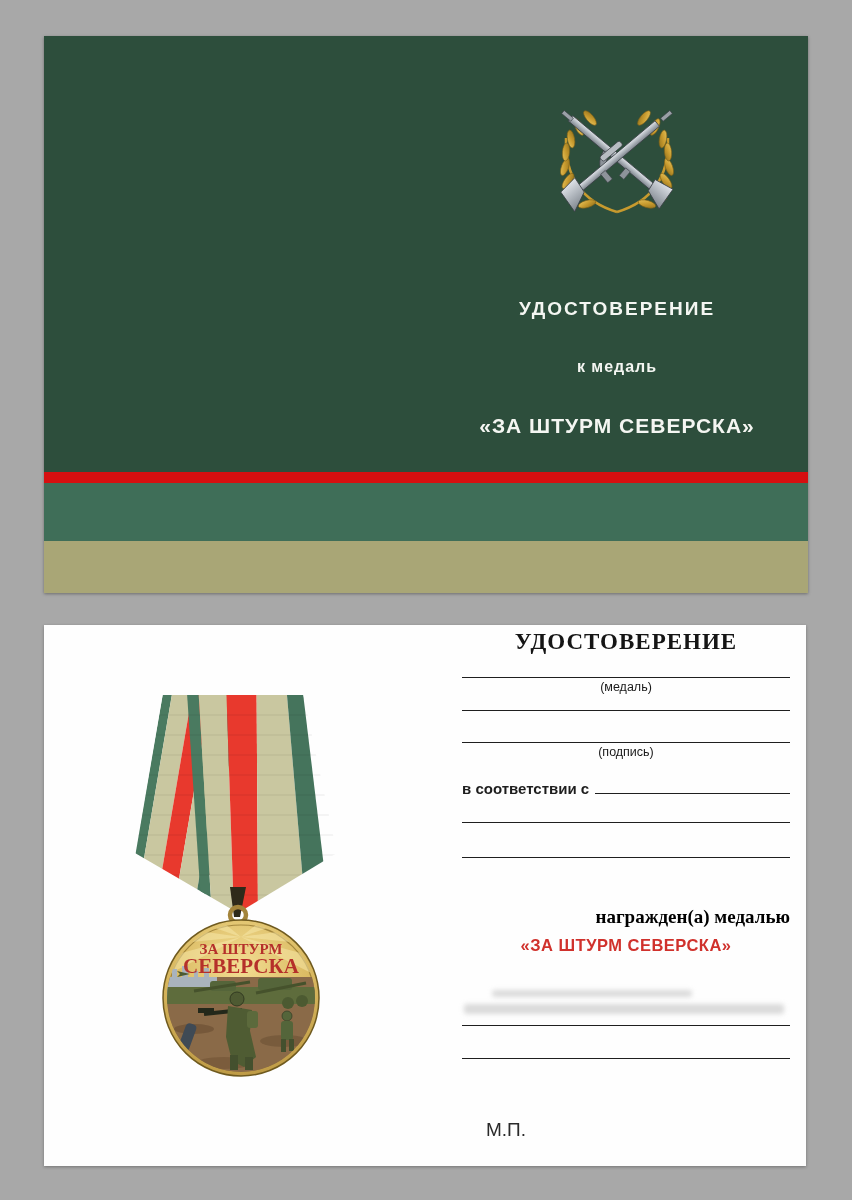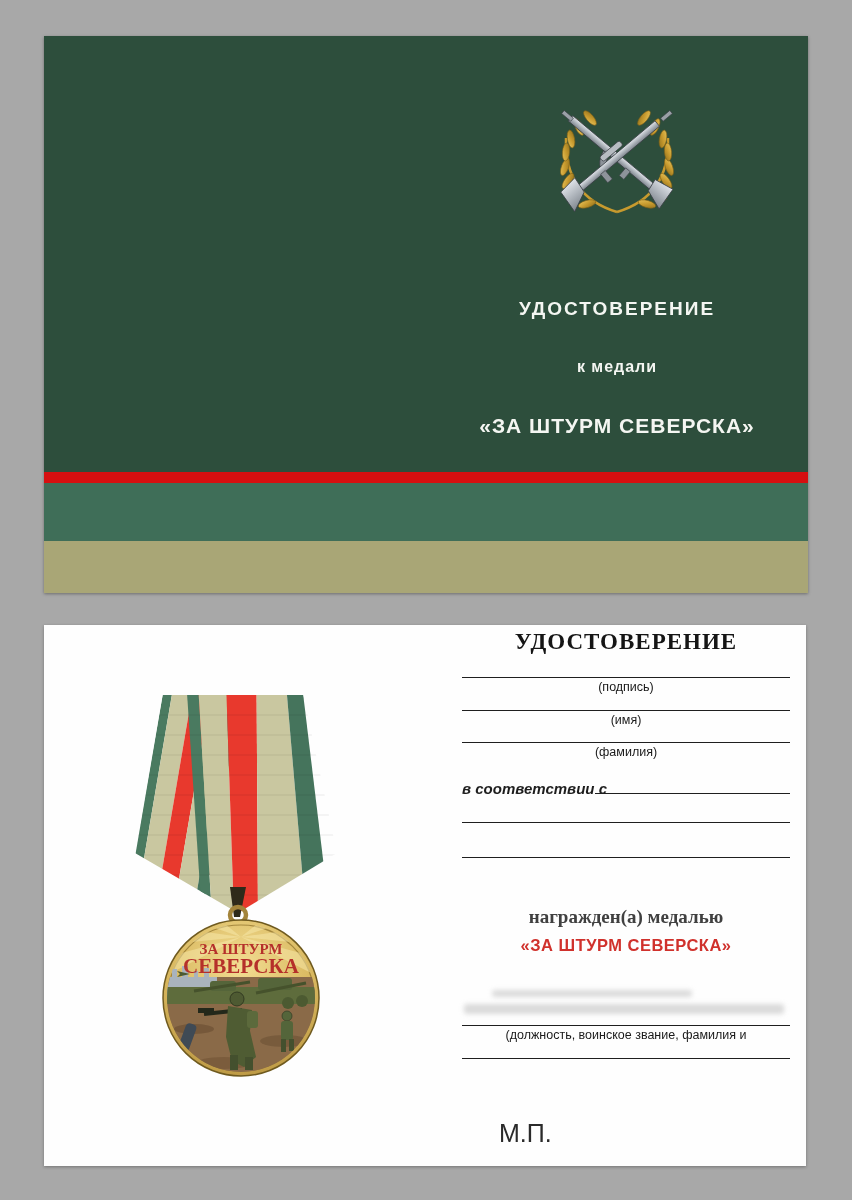--- a/index.html
+++ b/index.html
@@ -17,30 +17,30 @@
   .band-green{position:absolute;left:0;top:447px;width:100%;height:58px;background:#3f6e58;}
   .band-khaki{position:absolute;left:0;top:505px;width:100%;height:52px;background:#a9a676;}
 
   
   .page{position:absolute;left:44px;top:625px;width:762px;height:541px;background:#fefefe;box-shadow:0 1px 3px rgba(0,0,0,.3);}
   .medal-wrap{position:absolute;left:89px;top:70px;width:204px;height:382px;}
   .col{position:absolute;left:418px;top:0;width:328px;height:541px;color:#1e1e1e;}
   .page-title{position:absolute;left:0;top:4px;width:100%;text-align:center;font-family:"Liberation Serif",serif;font-weight:bold;font-size:23px;letter-spacing:1px;color:#151515;}
   .bline{position:absolute;left:0;width:100%;border-top:1.5px solid #1f1f1f;height:0;}
   .cap{position:absolute;left:0;width:100%;text-align:center;font-size:12.5px;color:#1a1a1a;}
-  .accord-label{position:absolute;left:0;top:155px;font-size:15px;font-weight:bold;font-style:italic;}
+  .accord-label{position:absolute;left:0;top:155px;font-size:15px;font-weight:bold;}
   .accord-line{position:absolute;left:133px;top:168px;width:195px;border-top:1.5px solid #1f1f1f;height:0;}
   .otrow{position:absolute;left:0;top:248px;width:100%;height:20px;font-size:15px;font-weight:bold;}
   .otrow .txt{position:absolute;bottom:0;}
   .otrow .useg{position:absolute;bottom:2px;border-bottom:1.5px solid #1f1f1f;height:15px;}
   .quoteseg{left:19px;width:36px;display:flex;justify-content:space-between;font-size:14px;}
-  .awarded{position:absolute;left:0;top:281px;width:100%;text-align:center;font-family:"Liberation Serif",serif;font-weight:bold;font-size:19px;color:#404040;}
+  .awarded{position:absolute;left:0;top:281px;width:100%;text-align:right;font-family:"Liberation Serif",serif;font-weight:bold;font-size:19px;color:#000000;}
   .red-name{position:absolute;left:0;top:311px;width:100%;text-align:center;font-weight:bold;font-size:16.5px;color:#d0312c;letter-spacing:.5px;}
   .smudge{position:absolute;background:rgba(125,125,125,.28);filter:blur(2.5px);border-radius:3px;}
-  .seal{position:absolute;left:37px;top:494px;font-size:25px;color:#2a2a2a;}
+  .seal{position:absolute;left:24px;top:494px;font-size:19px;color:#2a2a2a;}
 </style>
 </head>
 <body>
 
 <div class="stage">
 
   <div class="cover">
     <div class="cover-right">
 
       <svg class="emblem" width="150" height="124" viewBox="0 0 150 124">
@@ -93,21 +93,21 @@
         <g transform="rotate(-40 75 62)">
           <rect x="22" y="58" width="106" height="7" fill="url(#steel)" stroke="#3a3f45" stroke-width="0.8"></rect>
           <rect x="134" y="59.5" width="12" height="4" fill="#9aa0a7" stroke="#3a3f45" stroke-width="0.6"></rect>
           <polygon points="30,50 10,52 8,76 28,67" fill="url(#steel)" stroke="#3a3f45" stroke-width="0.8"></polygon>
           <rect x="62" y="50" width="26" height="6" rx="2" fill="#b7bcc2" stroke="#3a3f45" stroke-width="0.7"></rect>
           <rect x="52" y="64" width="6" height="11" fill="#8d939a" stroke="#3a3f45" stroke-width="0.6"></rect>
         </g>
       </svg>
 
       <div class="cover-title">УДОСТОВЕРЕНИЕ</div>
-      <div class="cover-sub">к медали</div>
+      <div class="cover-sub">к медаль</div>
       <div class="cover-medal">«ЗА ШТУРМ СЕВЕРСКА»</div>
     </div>
 
     <div class="band-red"></div>
     <div class="band-green"></div>
     <div class="band-khaki"></div>
   </div>
 
   <div class="page">
 
@@ -221,42 +221,40 @@
 
         <text x="197" y="329" text-anchor="middle" font-family="Liberation Serif,serif" font-weight="bold" font-size="15" fill="#b5302a">ЗА ШТУРМ</text>
         <text x="197" y="348" text-anchor="middle" font-family="Liberation Serif,serif" font-weight="bold" font-size="21" fill="#b5302a">СЕВЕРСКА</text>
       </g>
     </svg>
 
     <div class="col">
       <div class="page-title">УДОСТОВЕРЕНИЕ</div>
 
       <div class="bline" style="top:52px"></div>
-      <div class="cap" style="top:55px">(подпись)</div>
+      <div class="cap" style="top:55px">(медаль)</div>
 
       <div class="bline" style="top:85px"></div>
-      <div class="cap" style="top:88px">(имя)</div>
 
       <div class="bline" style="top:117px"></div>
-      <div class="cap" style="top:120px">(фамилия)</div>
+      <div class="cap" style="top:120px">(подпись)</div>
 
       <div class="accord-label">в соответствии с</div>
       <div class="accord-line"></div>
 
       <div class="bline" style="top:197px"></div>
       <div class="bline" style="top:232px"></div>
 
 
       <div class="awarded">награжден(а) медалью</div>
       <div class="red-name">«ЗА ШТУРМ СЕВЕРСКА»</div>
 
       <div class="smudge" style="left:30px;top:365px;width:200px;height:7px"></div>
       <div class="smudge" style="left:2px;top:379px;width:320px;height:10px"></div>
 
       <div class="bline" style="top:400px"></div>
-      <div class="cap" style="top:403px">(должность, воинское звание, фамилия и</div>
 
       <div class="bline" style="top:433px"></div>
 
       <div class="seal">М.П.</div>
     </div>
   </div>
 </div>
 
 </body></html>

